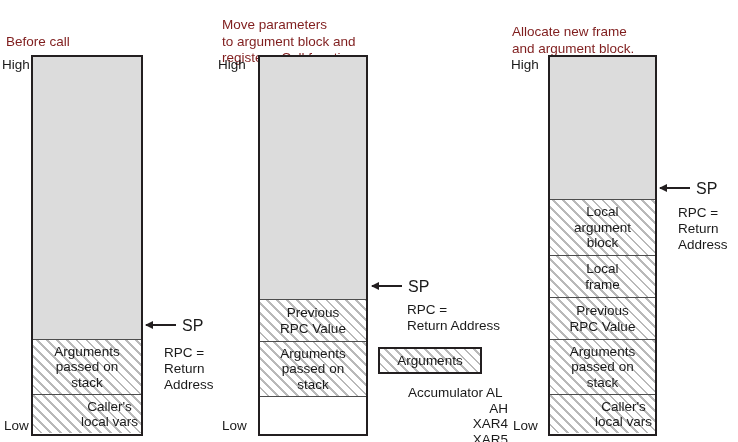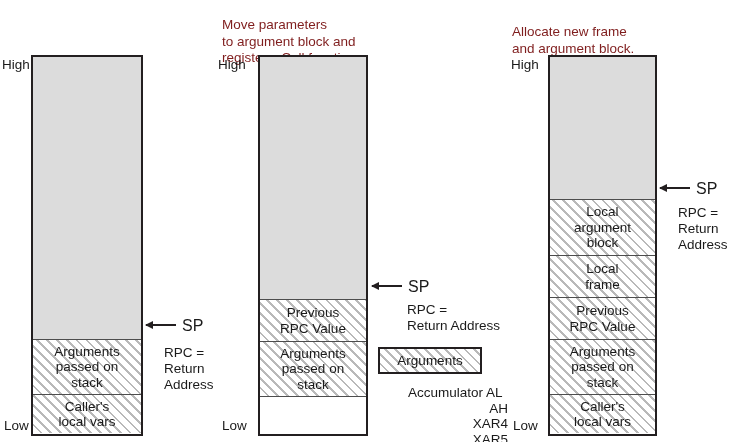--- a/index.html
+++ b/index.html
@@ -45,21 +45,21 @@
   .cell-used{
     background:#ffffff;
     background-image:repeating-linear-gradient(
         45deg,
         rgba(0,0,0,0) 0px,
         rgba(0,0,0,0) 5px,
         #b9b9b9 5px,
         #b9b9b9 7px);
     border-bottom:1px solid #4d4d4d;
   }
-  .cell-last{border-bottom:none;}
+  .cell-last{border-bottom:none;justify-content:flex-end;}
   .cell span.txt{
     display:inline-block;
     padding:0 3px;
     white-space:pre-line;
   }
   .axis-label{
     position:absolute;
     font-size:13.5px;
     line-height:15px;
     color:#1a1a1a;
@@ -119,20 +119,21 @@
   }
   .reg-row{display:block;white-space:nowrap;margin-left:20px;}
   .reg-accum{text-align:left;}
   .reg-ind{text-align:right;}
 </style>
 </head>
 <body>
 
 <div id="page">
 
+  <div class="caption" style="left:6px;top:22px;width:165px;">Before call</div>
 
   <div class="axis-label" style="left:2px;top:57px;">High</div>
   <div class="axis-label" style="left:4px;top:418px;">Low</div>
 
   <div class="stack" style="left:31px;top:55px;width:112px;height:381px;">
     <div class="cell cell-free" style="top:0px;height:283px;">
       <span class="txt"></span>
     </div>
     <div class="cell cell-used" style="top:283px;height:55px;">
       <span class="txt">Arguments

